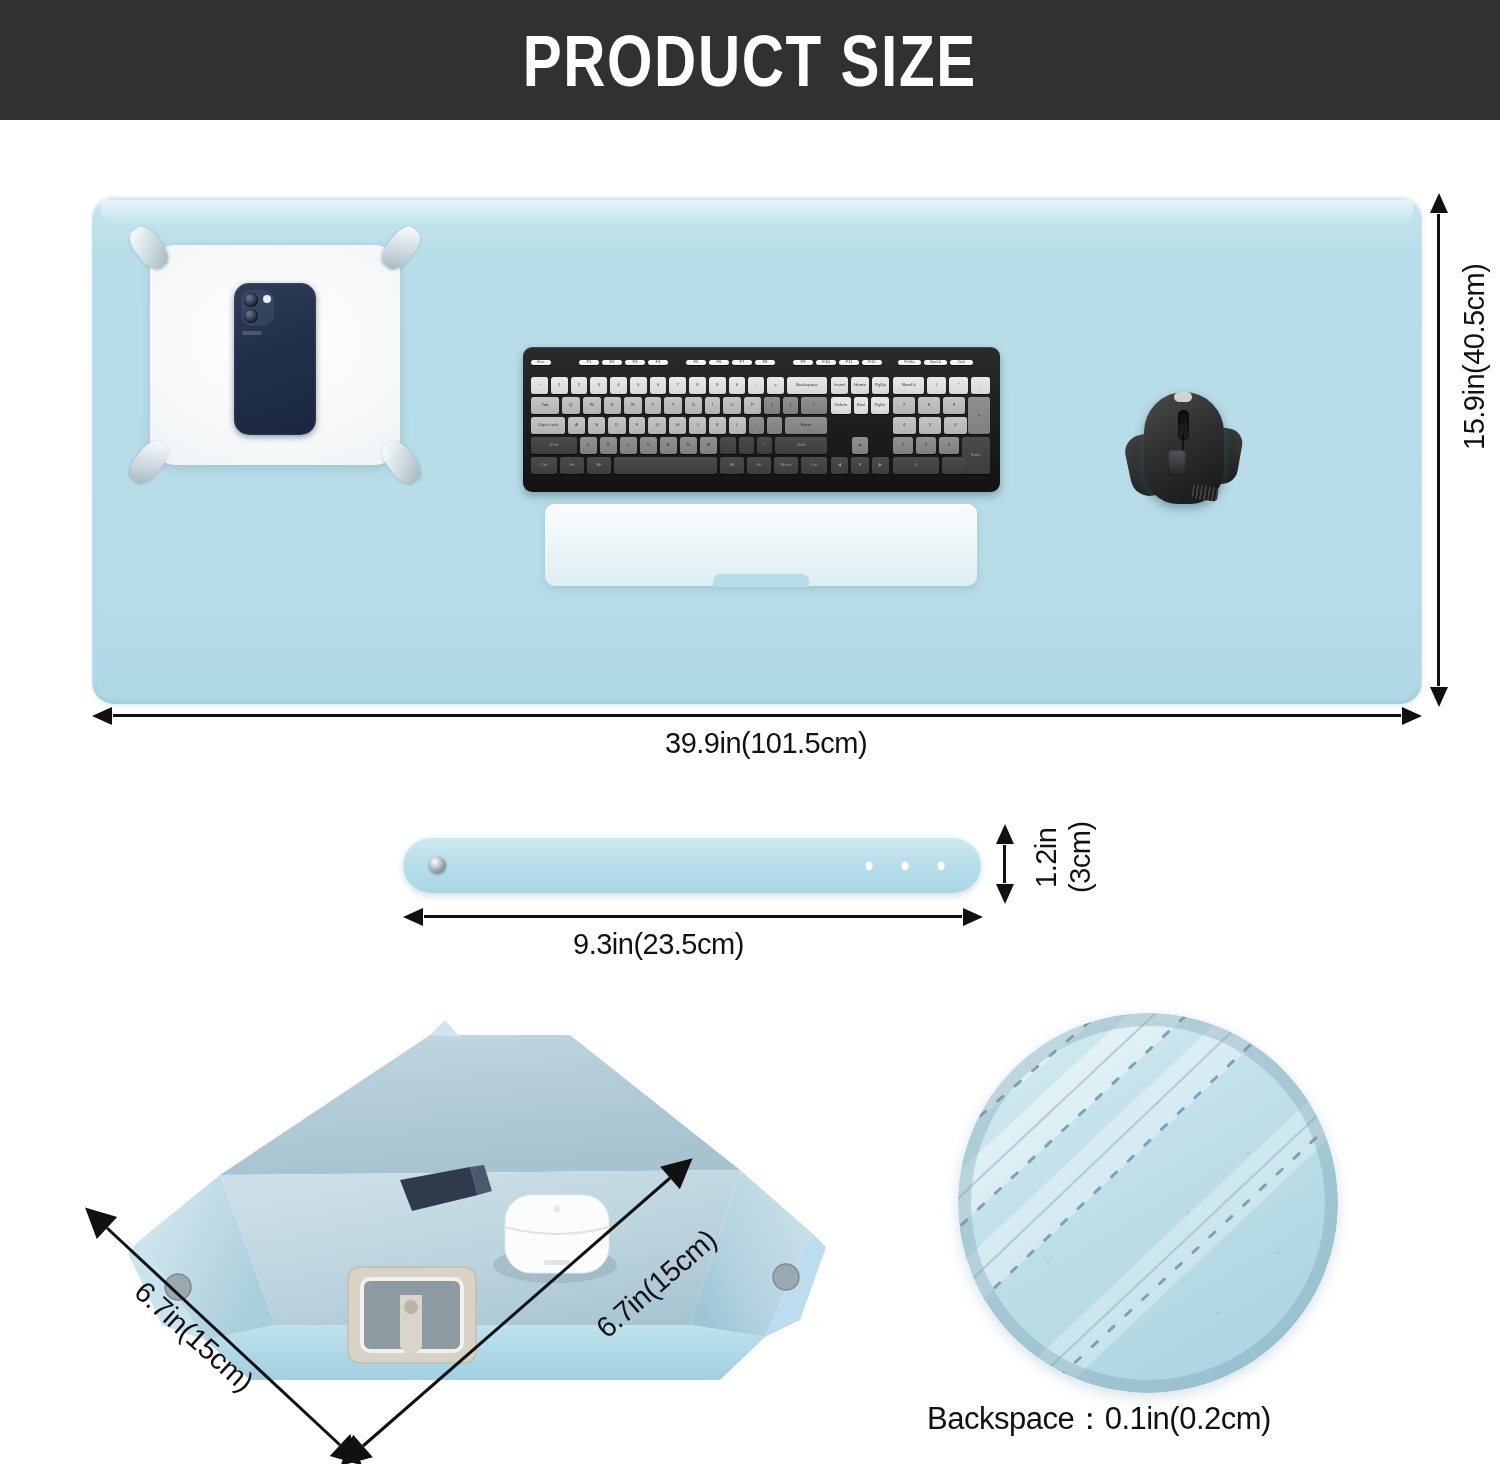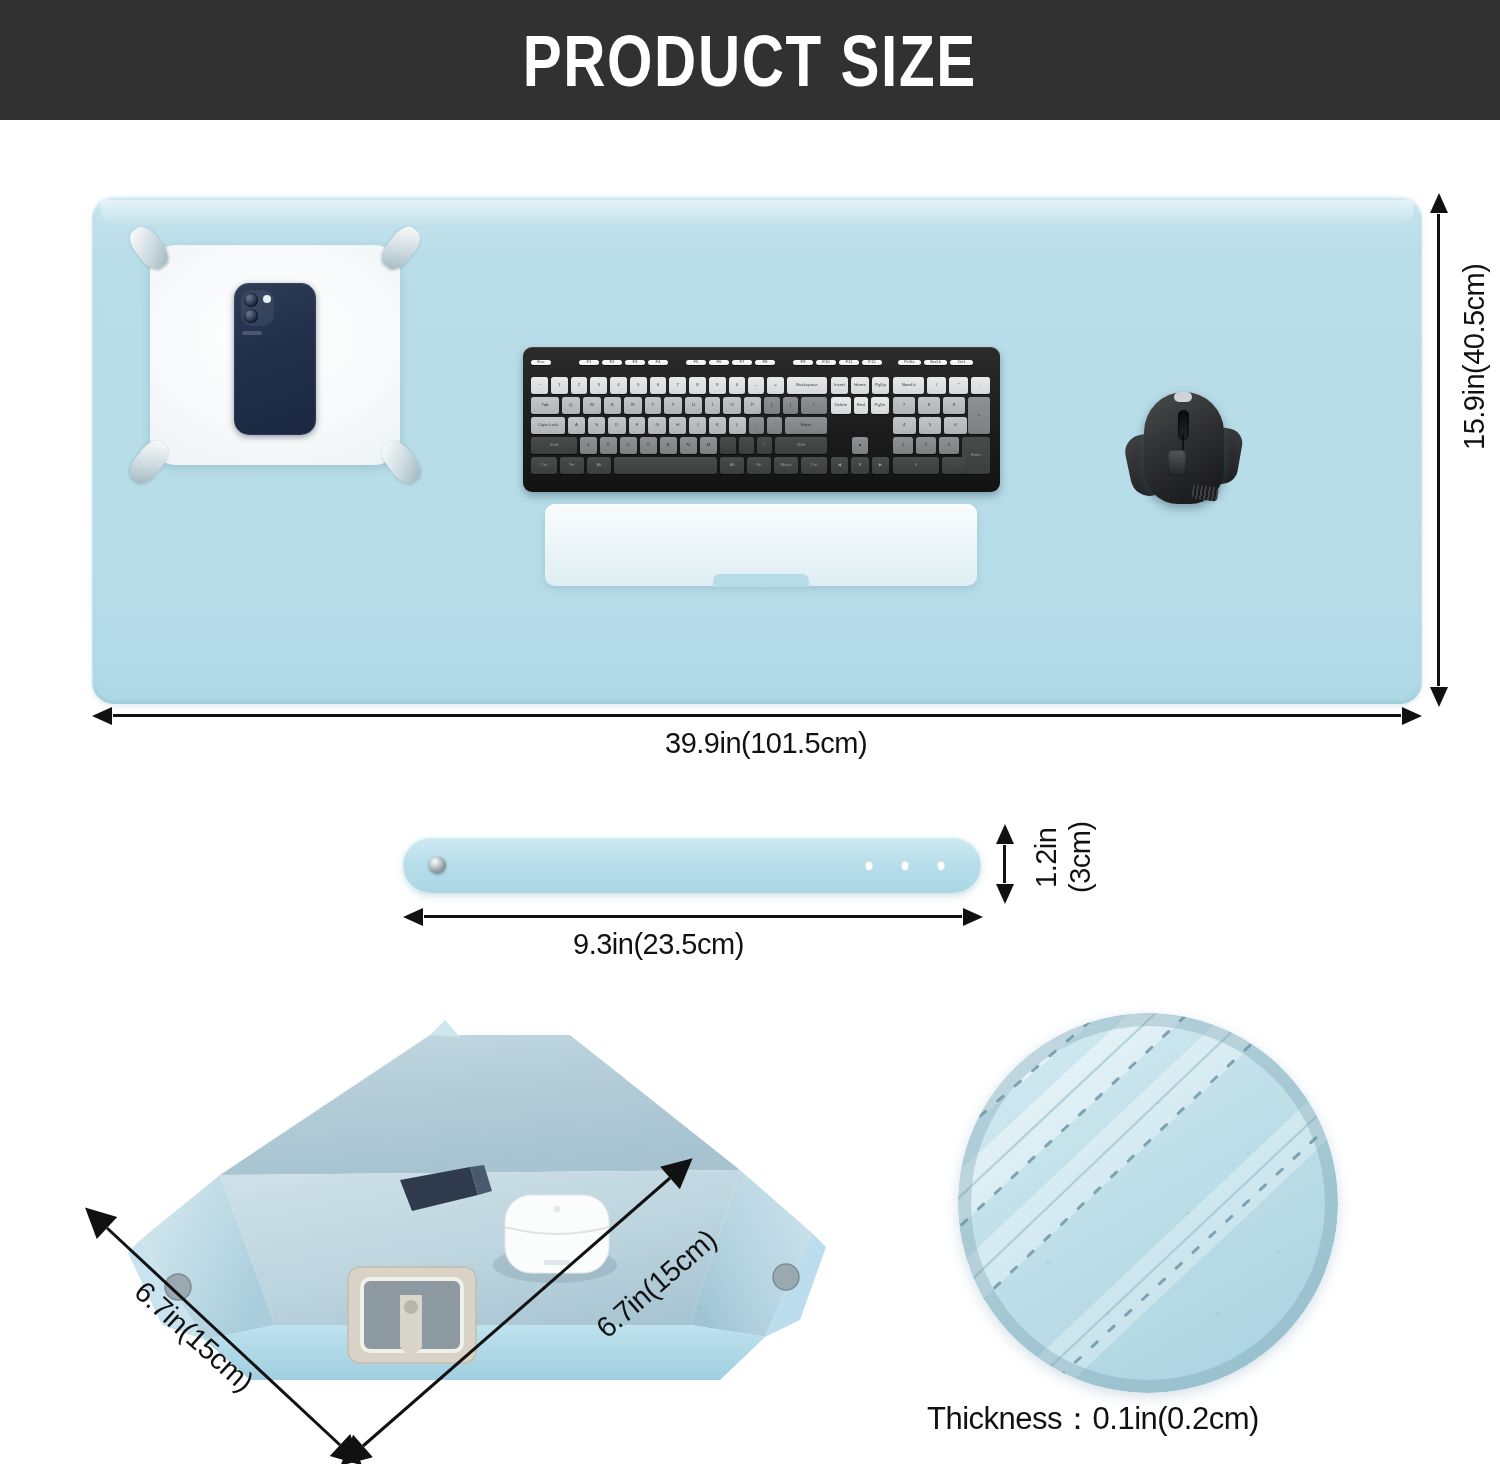--- a/index.html
+++ b/index.html
@@ -568,13 +568,13 @@
         <circle cx="260" cy="300" r="1.5" fill="#4b6f7e"></circle>
         <circle cx="200" cy="90" r="1.3" fill="#4b6f7e"></circle>
         <circle cx="320" cy="240" r="1.4" fill="#4b6f7e"></circle>
       </g>
 
       <circle cx="190" cy="190" r="190" fill="none" stroke="rgba(110,150,165,.30)" stroke-width="26"></circle>
     </g>
   </svg>
 </div>
 
-<div class="dim" style="left:927px; top:1398px; font-size:31px;">Thickness：0.1in(0.2cm)</div>
+<div class="dim" style="left:927px; top:1398px; font-size:31px;">Backspace：0.1in(0.2cm)</div>
 
 </body></html>

